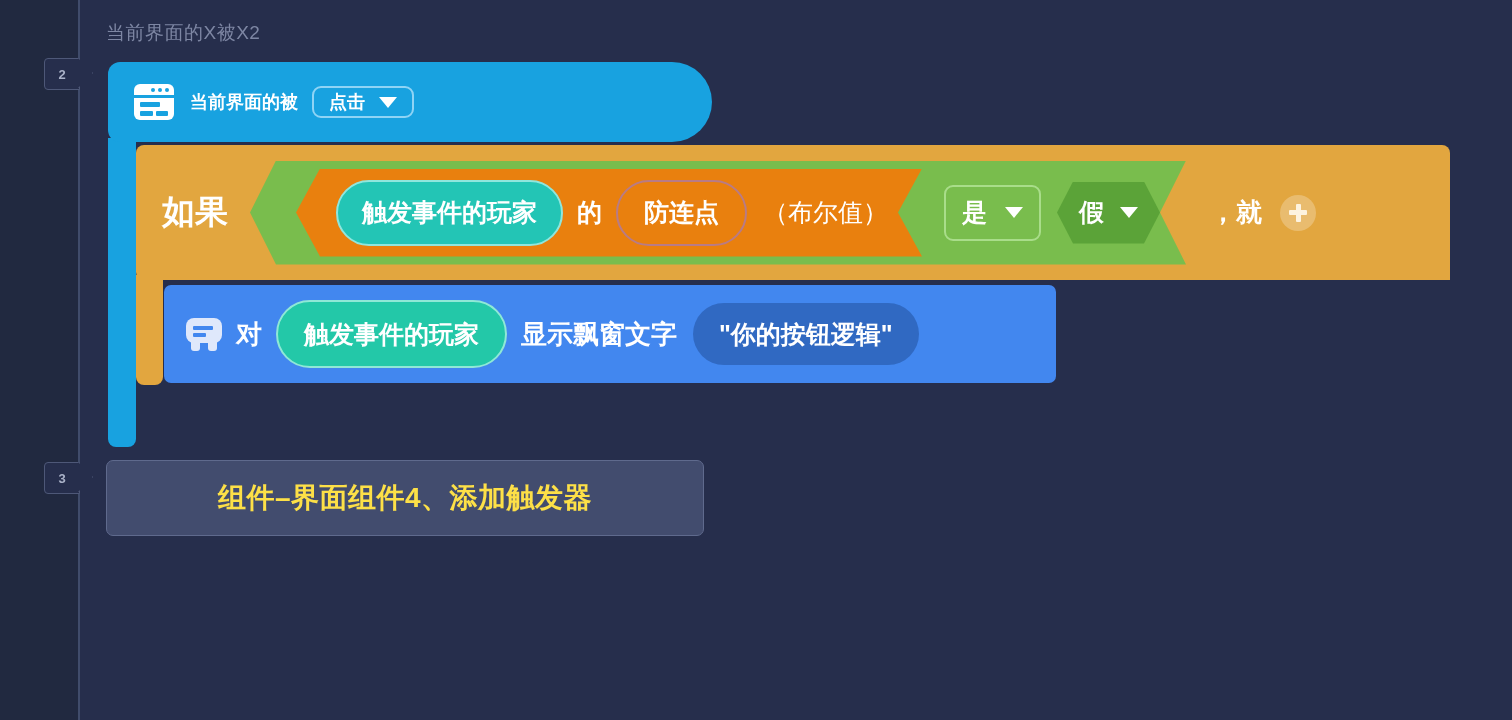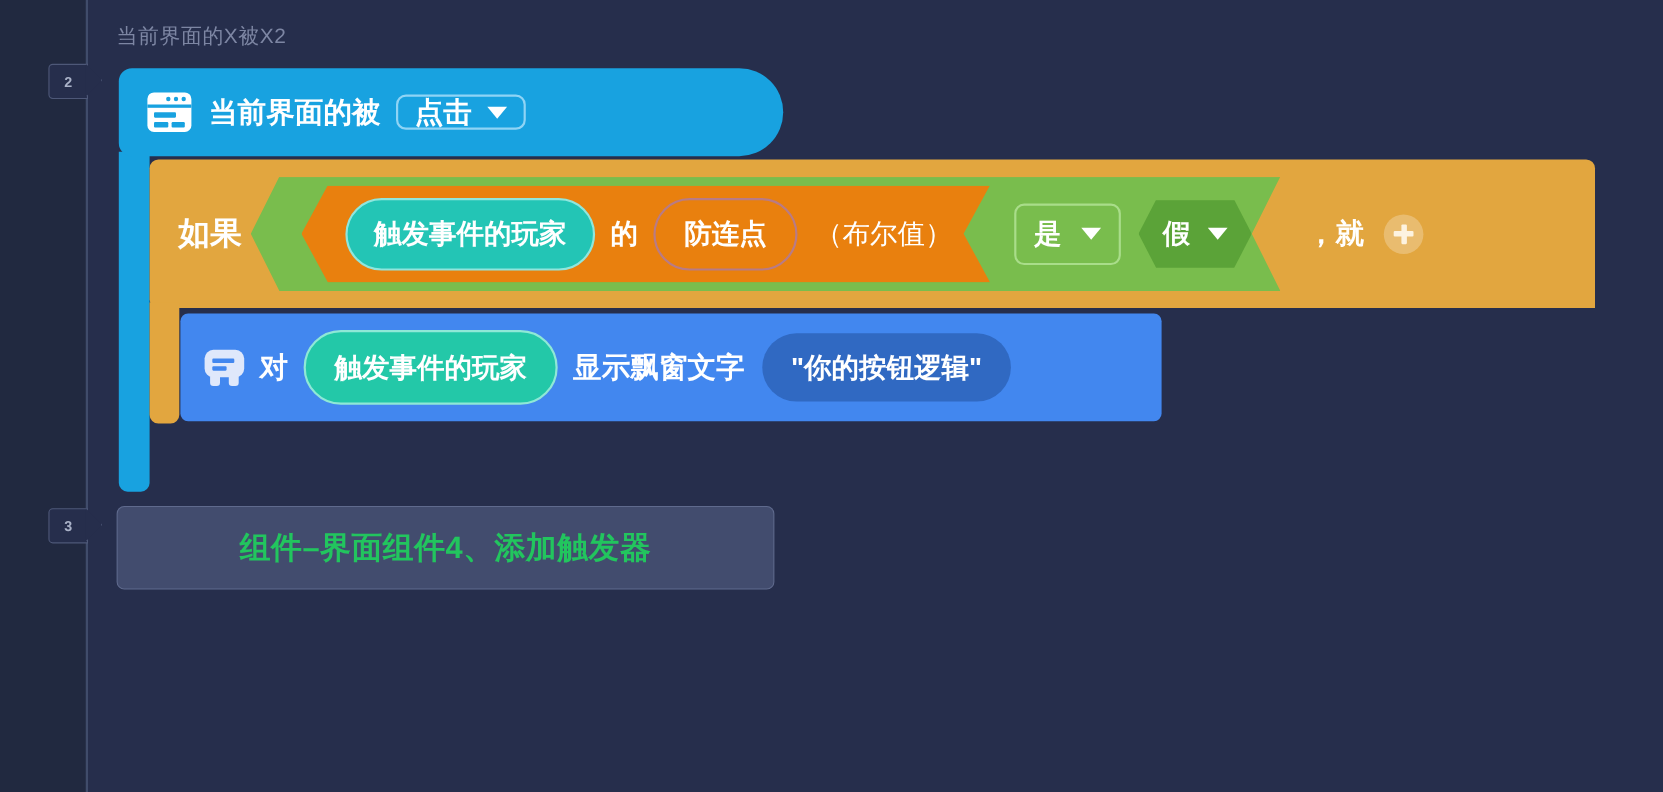--- a/index.html
+++ b/index.html
@@ -120,21 +120,21 @@
     position: absolute;
     background: #18a2e0;
     border-radius: 1px;
   }
   .win-icon .bar1 { left: 6px; top: 18px; width: 20px; height: 5px; }
   .win-icon .bar2 { left: 6px; top: 27px; width: 13px; height: 5px; }
   .win-icon .bar3 { left: 22px; top: 27px; width: 12px; height: 5px; }
 
   .blk-text {
     color: #ffffff;
-    font-size: 26px;
+    font-size: 18px;
     font-weight: bold;
     white-space: nowrap;
   }
   .pill-dark {
     background: #0f82b8;
     border-radius: 22px;
     height: 46px;
     display: flex;
     align-items: center;
     padding: 0 18px;
@@ -178,23 +178,23 @@
   }
   .if-inner {
     position: absolute;
     left: 26px; top: 0;
     height: 135px;
     display: flex;
     align-items: center;
   }
   .if-label {
     color: #ffffff;
-    font-size: 29px;
-    font-weight: bold;
-    margin-right: 4px;
+    font-size: 33px;
+    font-weight: bold;
+    margin-right: 18px;
   }
 
   
   .hex-green {
     position: relative;
     height: 104px;
     background: #79bd4d;
     display: flex;
     align-items: center;
     padding: 0 26px 0 46px;
@@ -389,21 +389,21 @@
     height: 76px;
     background: #424c6e;
     border: 1px solid #5f6a8d;
     border-radius: 7px;
     display: flex;
     align-items: center;
     justify-content: center;
     box-sizing: border-box;
   }
   .ghost-block .txt {
-    color: #22c55e;
+    color: #fde047;
     font-size: 28px;
     font-weight: bold;
     white-space: nowrap;
     letter-spacing: 0.5px;
   }
 </style>
 </head>
 <body>
 
 <div id="root">

